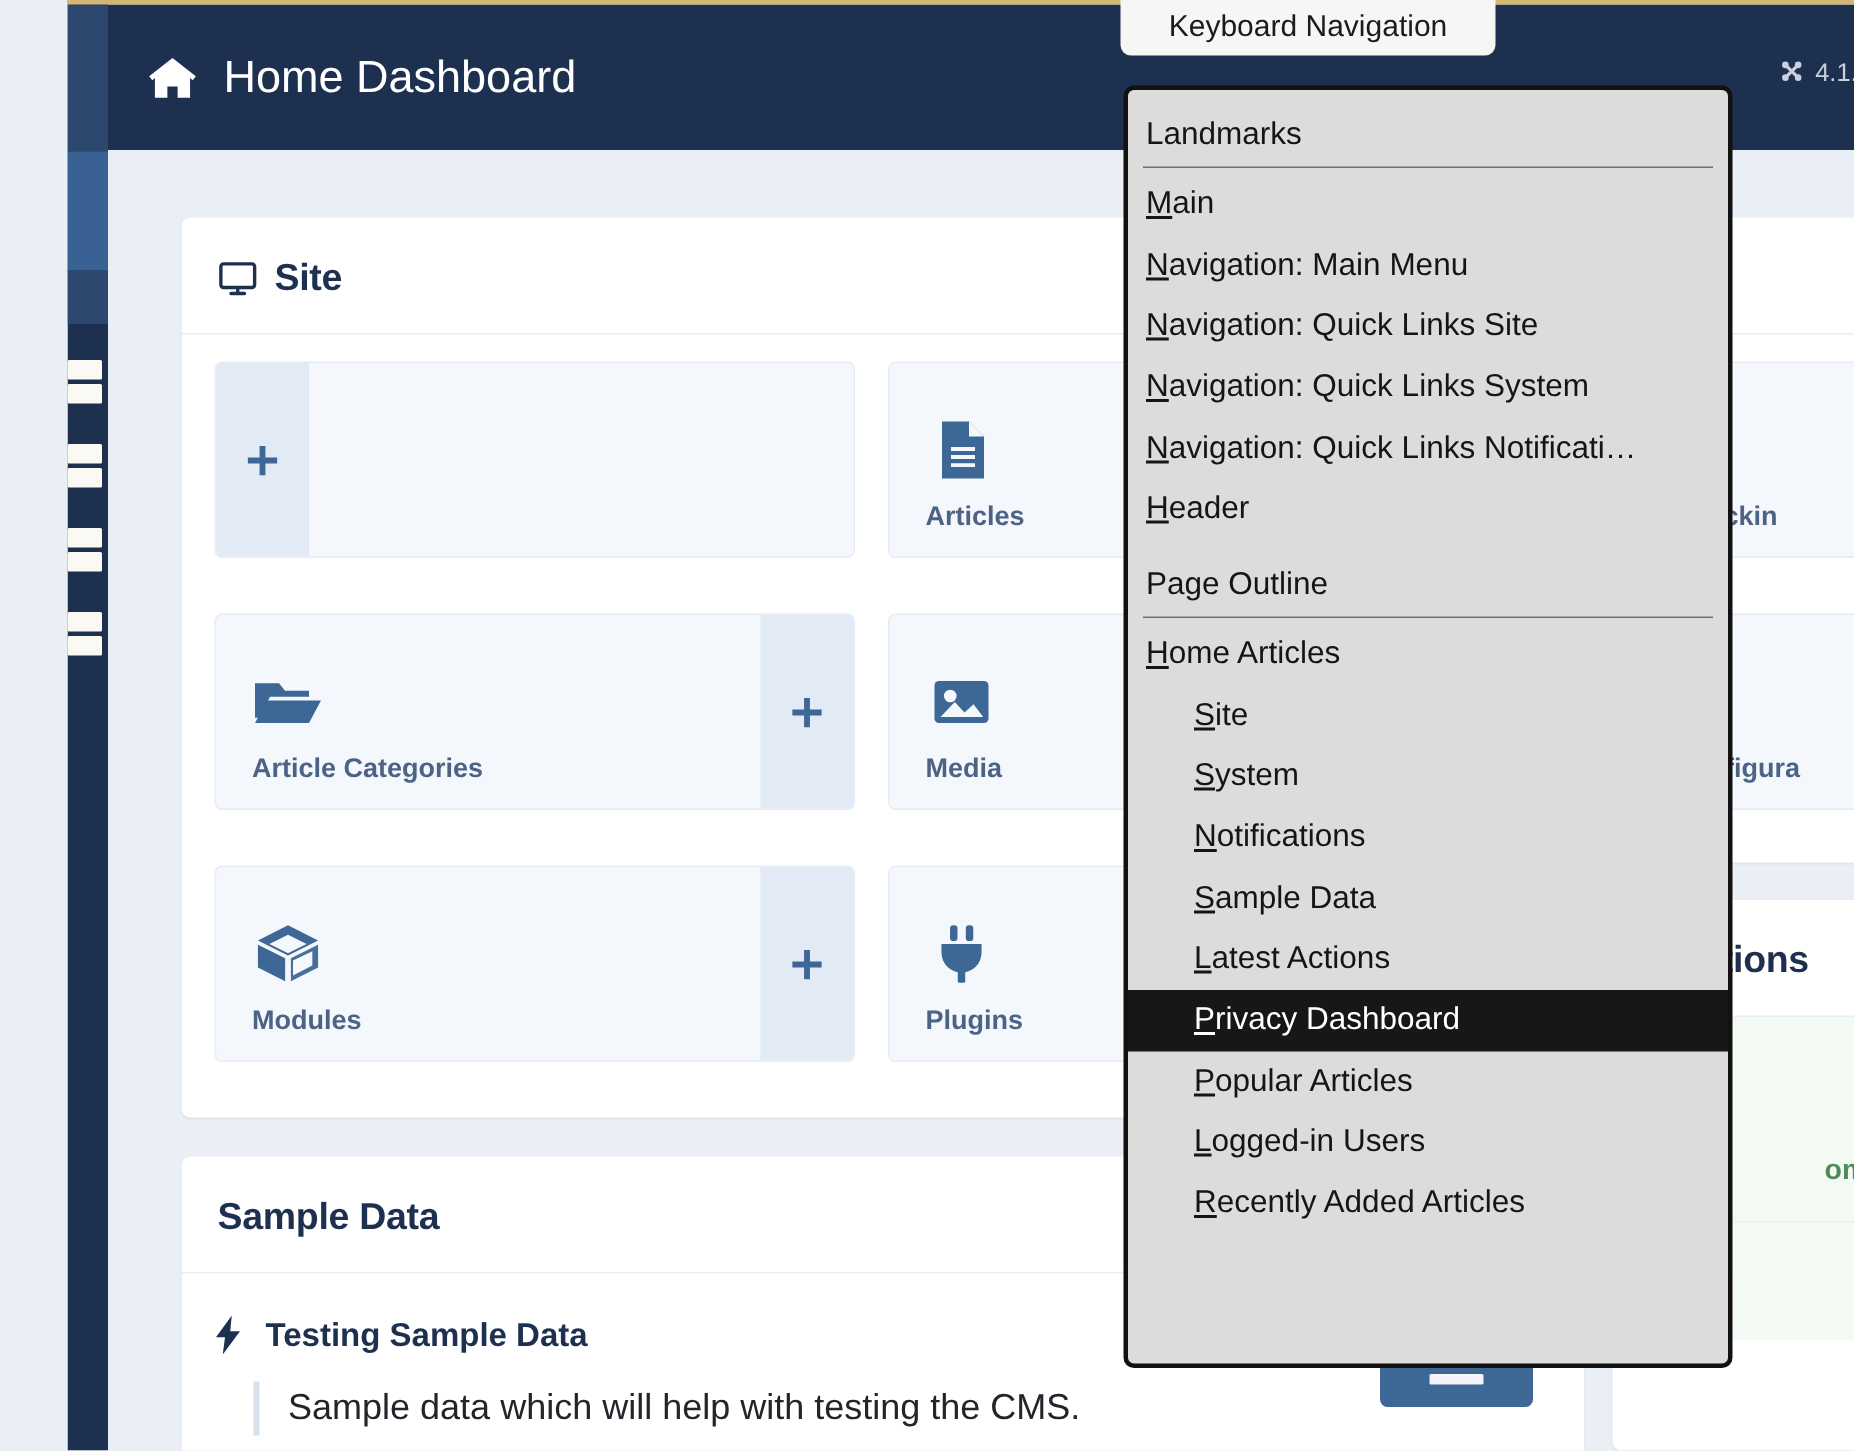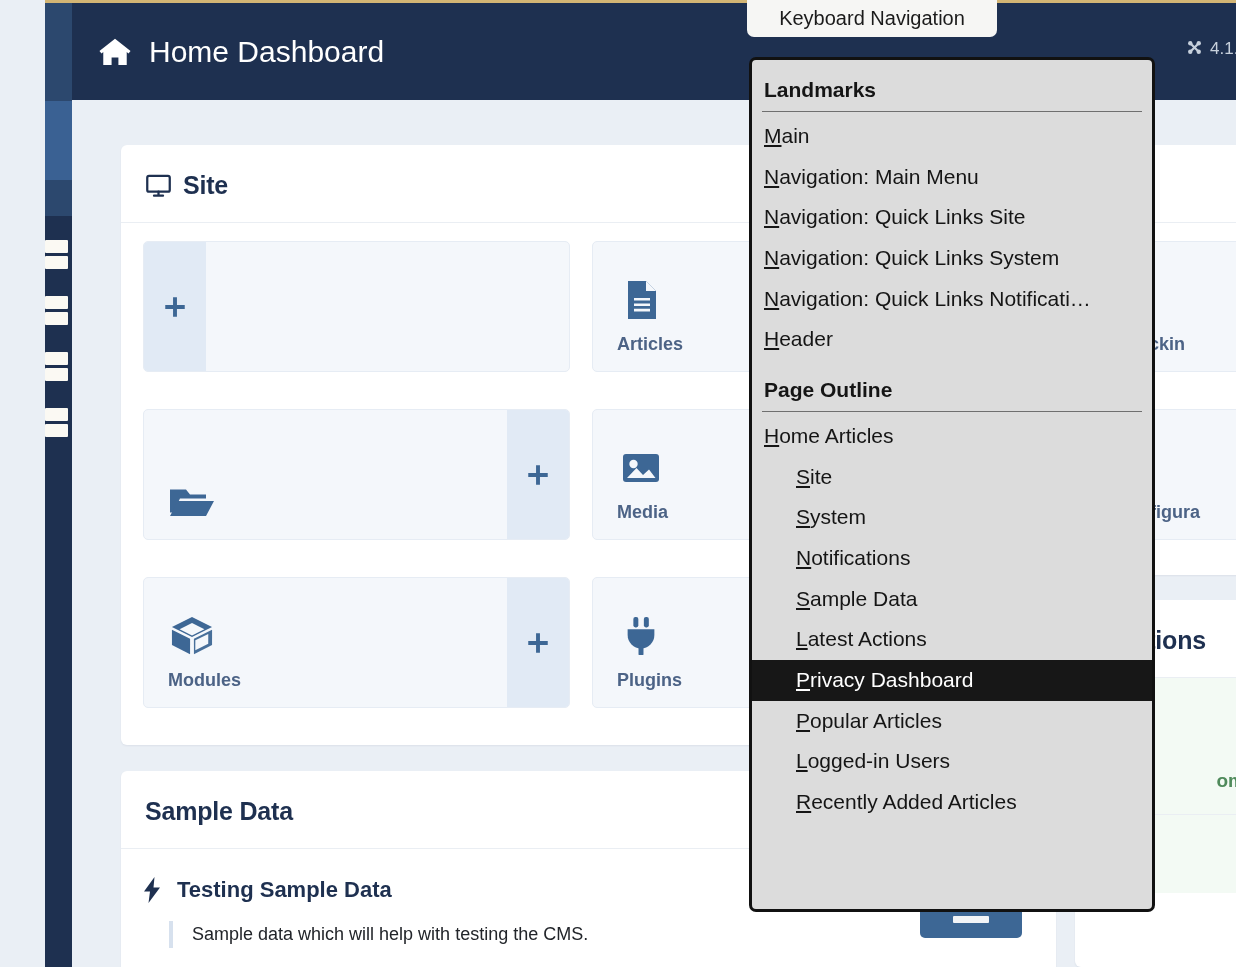--- a/index.html
+++ b/index.html
@@ -109,21 +109,21 @@
   
   .sd-item { padding: 6px 0 0 0; }
   .sd-title {
     display: flex; align-items: center; gap: 16px;
     color: #1e3050; font-size: 22px; font-weight: bold;
   }
   .bolt-icon { width: 18px; height: 26px; display: block; }
   .sd-desc {
     margin: 18px 0 0 26px; padding-left: 19px;
     border-left: 4px solid #d7e1ee;
-    color: #22252a; font-size: 18px; line-height: 1.5;
+    color: #22252a; font-size: 24px; line-height: 1.5;
   }
 
   
   .notif-row {
     display: flex; flex-direction: column; align-items: center; gap: 14px;
     padding: 24px 0 22px 0;
     background: #f3faf4;
     border-bottom: 1px solid #eaeef3;
   }
   .notif-text { color: #4f8a5b; font-size: 19px; font-weight: bold; white-space: nowrap; }
@@ -160,21 +160,21 @@
     position: absolute; top: 57px; left: 704px;
     width: 406px; height: 855px;
     background: #dcdcdc;
     border: 3px solid #111111;
     border-radius: 7px;
     z-index: 99;
     padding: 0;
     overflow: hidden;
   }
   .kbd-section {
-    color: #151515; font-size: 21px; font-weight: bold;
+    color: #151515; font-size: 21px; font-weight: normal;
     padding: 18px 12px 9px 12px;
     margin: 0 0 0 0;
   }
   .kbd-divider {
     height: 1px; background: #6f6f6f;
     margin: 0 10px 4px 10px;
   }
   .kbd-item {
     color: #151515; font-size: 21px;
     padding: 9px 12px 9px 12px;
@@ -258,20 +258,21 @@
           </div>
 
           <div class="tile">
             <div class="tile-main">
               <span>
                 <svg class="tile-icon" viewBox="0 0 48 40" fill="#3d6795">
                   <path d="M2 7.5h16l4 5h16v4H12l-7 14H2z"></path>
                   <path d="M10 19h36l-8 15H2z"></path>
                 </svg>
               </span>
+              <span class="tile-label">Article Categories</span>
             </div>
             <div class="tile-add">
               <span>
                 <svg class="plus-icon" viewBox="0 0 24 24" fill="#3d6795">
                   <path d="M10.2 3h3.6v7.2H21v3.6h-7.2V21h-3.6v-7.2H3v-3.6h7.2z"></path>
                 </svg>
               </span>
             </div>
           </div>
 

